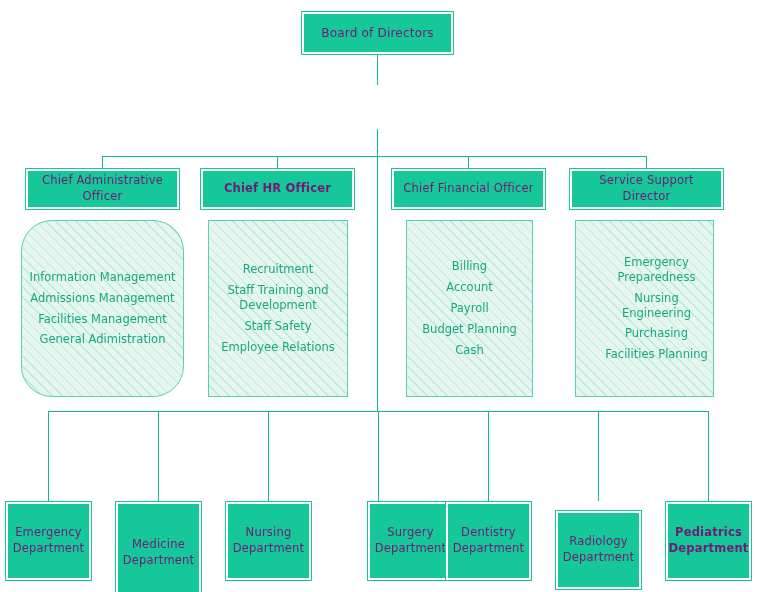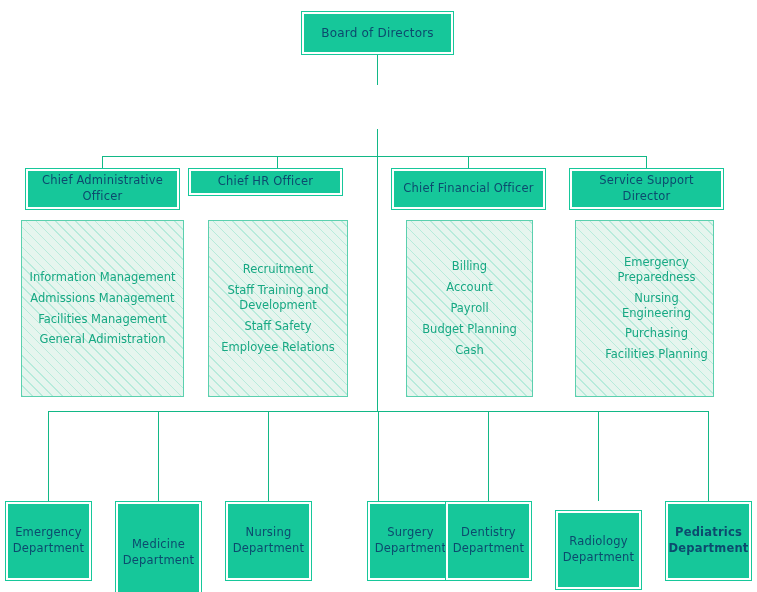--- a/index.html
+++ b/index.html
@@ -32,21 +32,21 @@
     box-sizing: border-box;
     border: 1px solid #16c79a;
     background: #ffffff;
     padding: 2px;
   }
   .node-inner {
     box-sizing: border-box;
     width: 100%;
     height: 100%;
     background: #16c79a;
-    color: #0c4a6e;
+    color: #701a75;
     display: flex;
     align-items: center;
     justify-content: center;
     text-align: center;
     line-height: 1.35;
     font-size: 11.5px;
     letter-spacing: 0.2px;
     padding: 2px 4px;
   }
   .node.top .node-inner { font-size: 12px; }
@@ -104,31 +104,31 @@
   <div class="line v" style="left:708px; top:411px; height:90px;"></div>
 
   <div class="node top" style="left:301px; top:11px; width:153px; height:44px;">
     <div class="node-inner">Board of Directors</div>
   </div>
 
 
   <div class="node" style="left:25px; top:168px; width:155px; height:42px;">
     <div class="node-inner">Chief Administrative Officer</div>
   </div>
-  <div class="node" style="left:188px; top:168px; width:155px; height:28px;">
+  <div class="node" style="left:200px; top:168px; width:155px; height:42px;font-weight:bold;">
     <div class="node-inner">Chief HR Officer</div>
   </div>
   <div class="node" style="left:391px; top:168px; width:155px; height:42px;">
     <div class="node-inner">Chief Financial Officer</div>
   </div>
   <div class="node" style="left:569px; top:168px; width:155px; height:42px;">
     <div class="node-inner">Service Support Director</div>
   </div>
 
-  <div class="panel" style="left:21px; top:220px; width:163px; height:177px;">
+  <div class="panel" style="left:21px; top:220px; width:163px; height:177px;border-radius:31px;">
     <div class="panel-item">Information Management</div>
     <div class="panel-item">Admissions Management</div>
     <div class="panel-item">Facilities Management</div>
     <div class="panel-item">General Adimistration</div>
   </div>
 
   <div class="panel" style="left:208px; top:220px; width:140px; height:177px;">
     <div class="panel-item">Recruitment</div>
     <div class="panel-item">Staff Training and Development</div>
     <div class="panel-item">Staff Safety</div>

